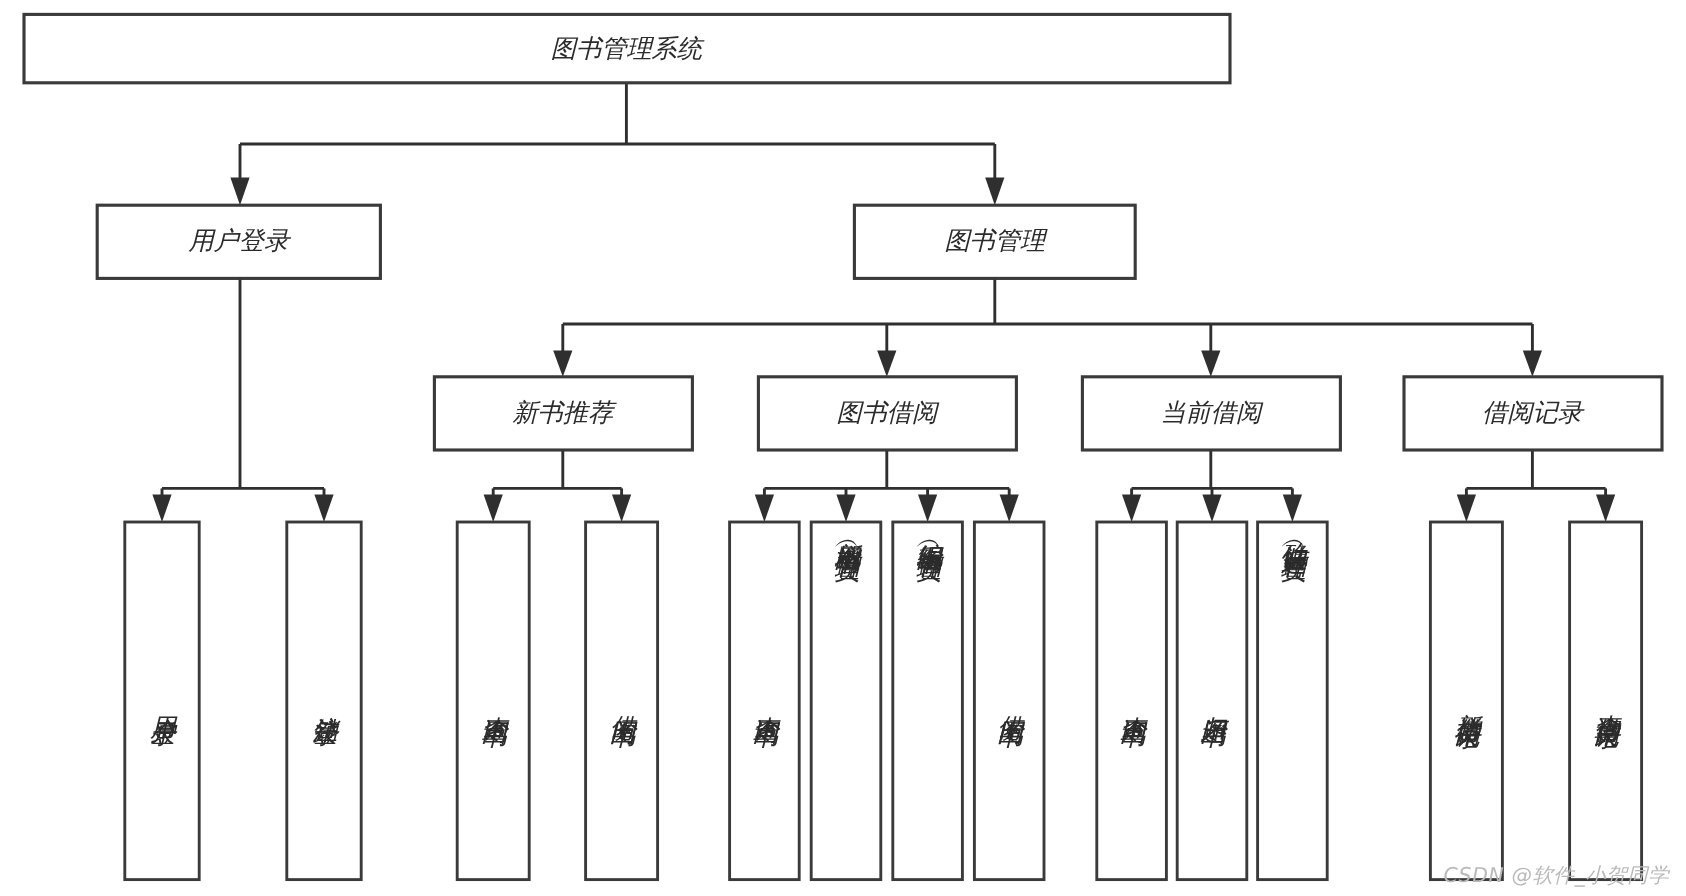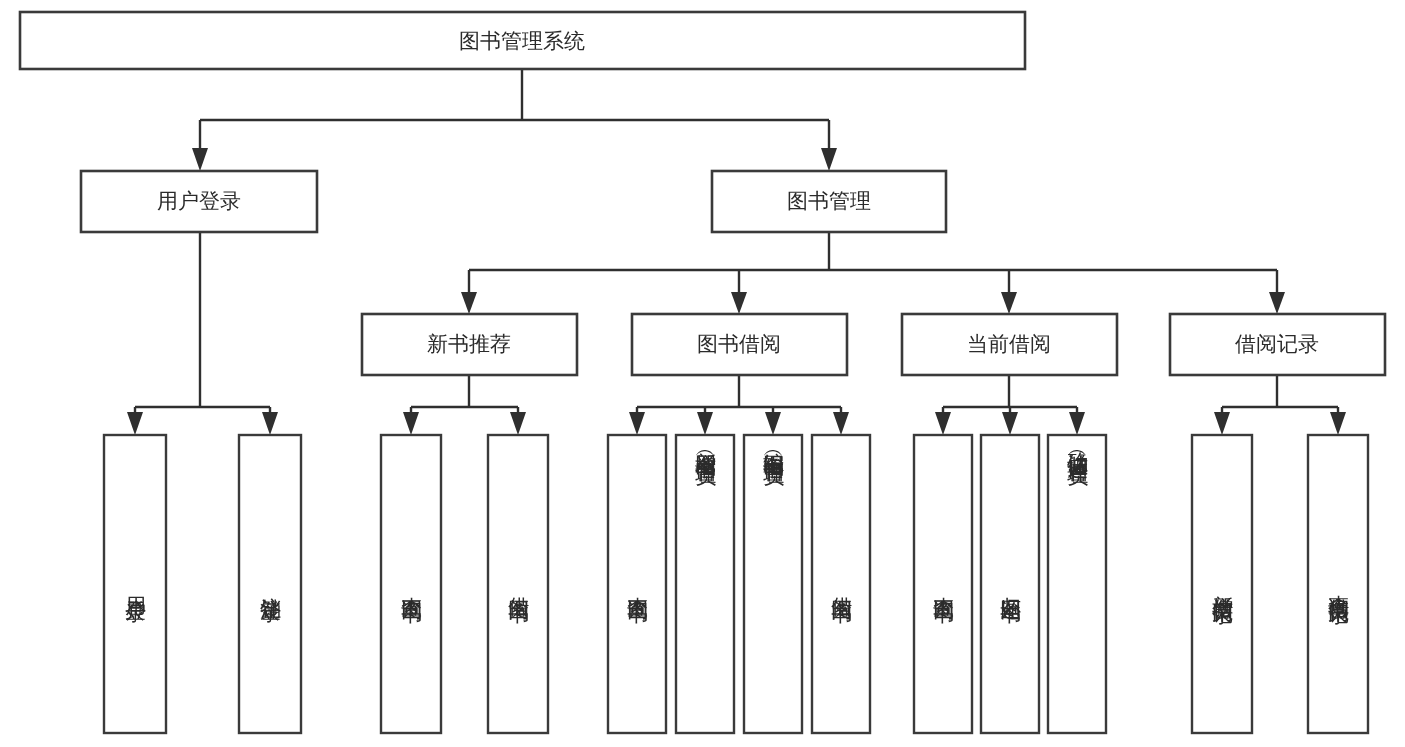--- a/index.html
+++ b/index.html
@@ -13,20 +13,21 @@
     font-family: "DejaVu Sans", "Liberation Sans", sans-serif;
     overflow: hidden;
     position: relative;
   }
   #diagram-root {
     position: absolute;
     left: 0;
     top: 0;
     width: 1405px;
     height: 747px;
+    font-style: italic;
   }
   svg.diagram {
     display: block;
     width: 1405px;
     height: 747px;
   }
   .node-box {
     fill: #ffffff;
     stroke: #3a3a3a;
     stroke-width: 2.6;
@@ -251,14 +252,15 @@
     <span class="node-label-v">确认归还（管理员）</span>
   </div>
 
   <div class="node-label-v-wrap" style="left:1192px; top:435px; width:60px; height:298px;">
     <span class="node-label-v">新增借阅记录</span>
   </div>
   <div class="node-label-v-wrap" style="left:1308px; top:435px; width:60px; height:298px;">
     <span class="node-label-v">查询借阅记录</span>
   </div>
 
+  <div class="watermark">CSDN @软件_小贺同学</div>
 
 </div>
 
 </body></html>

